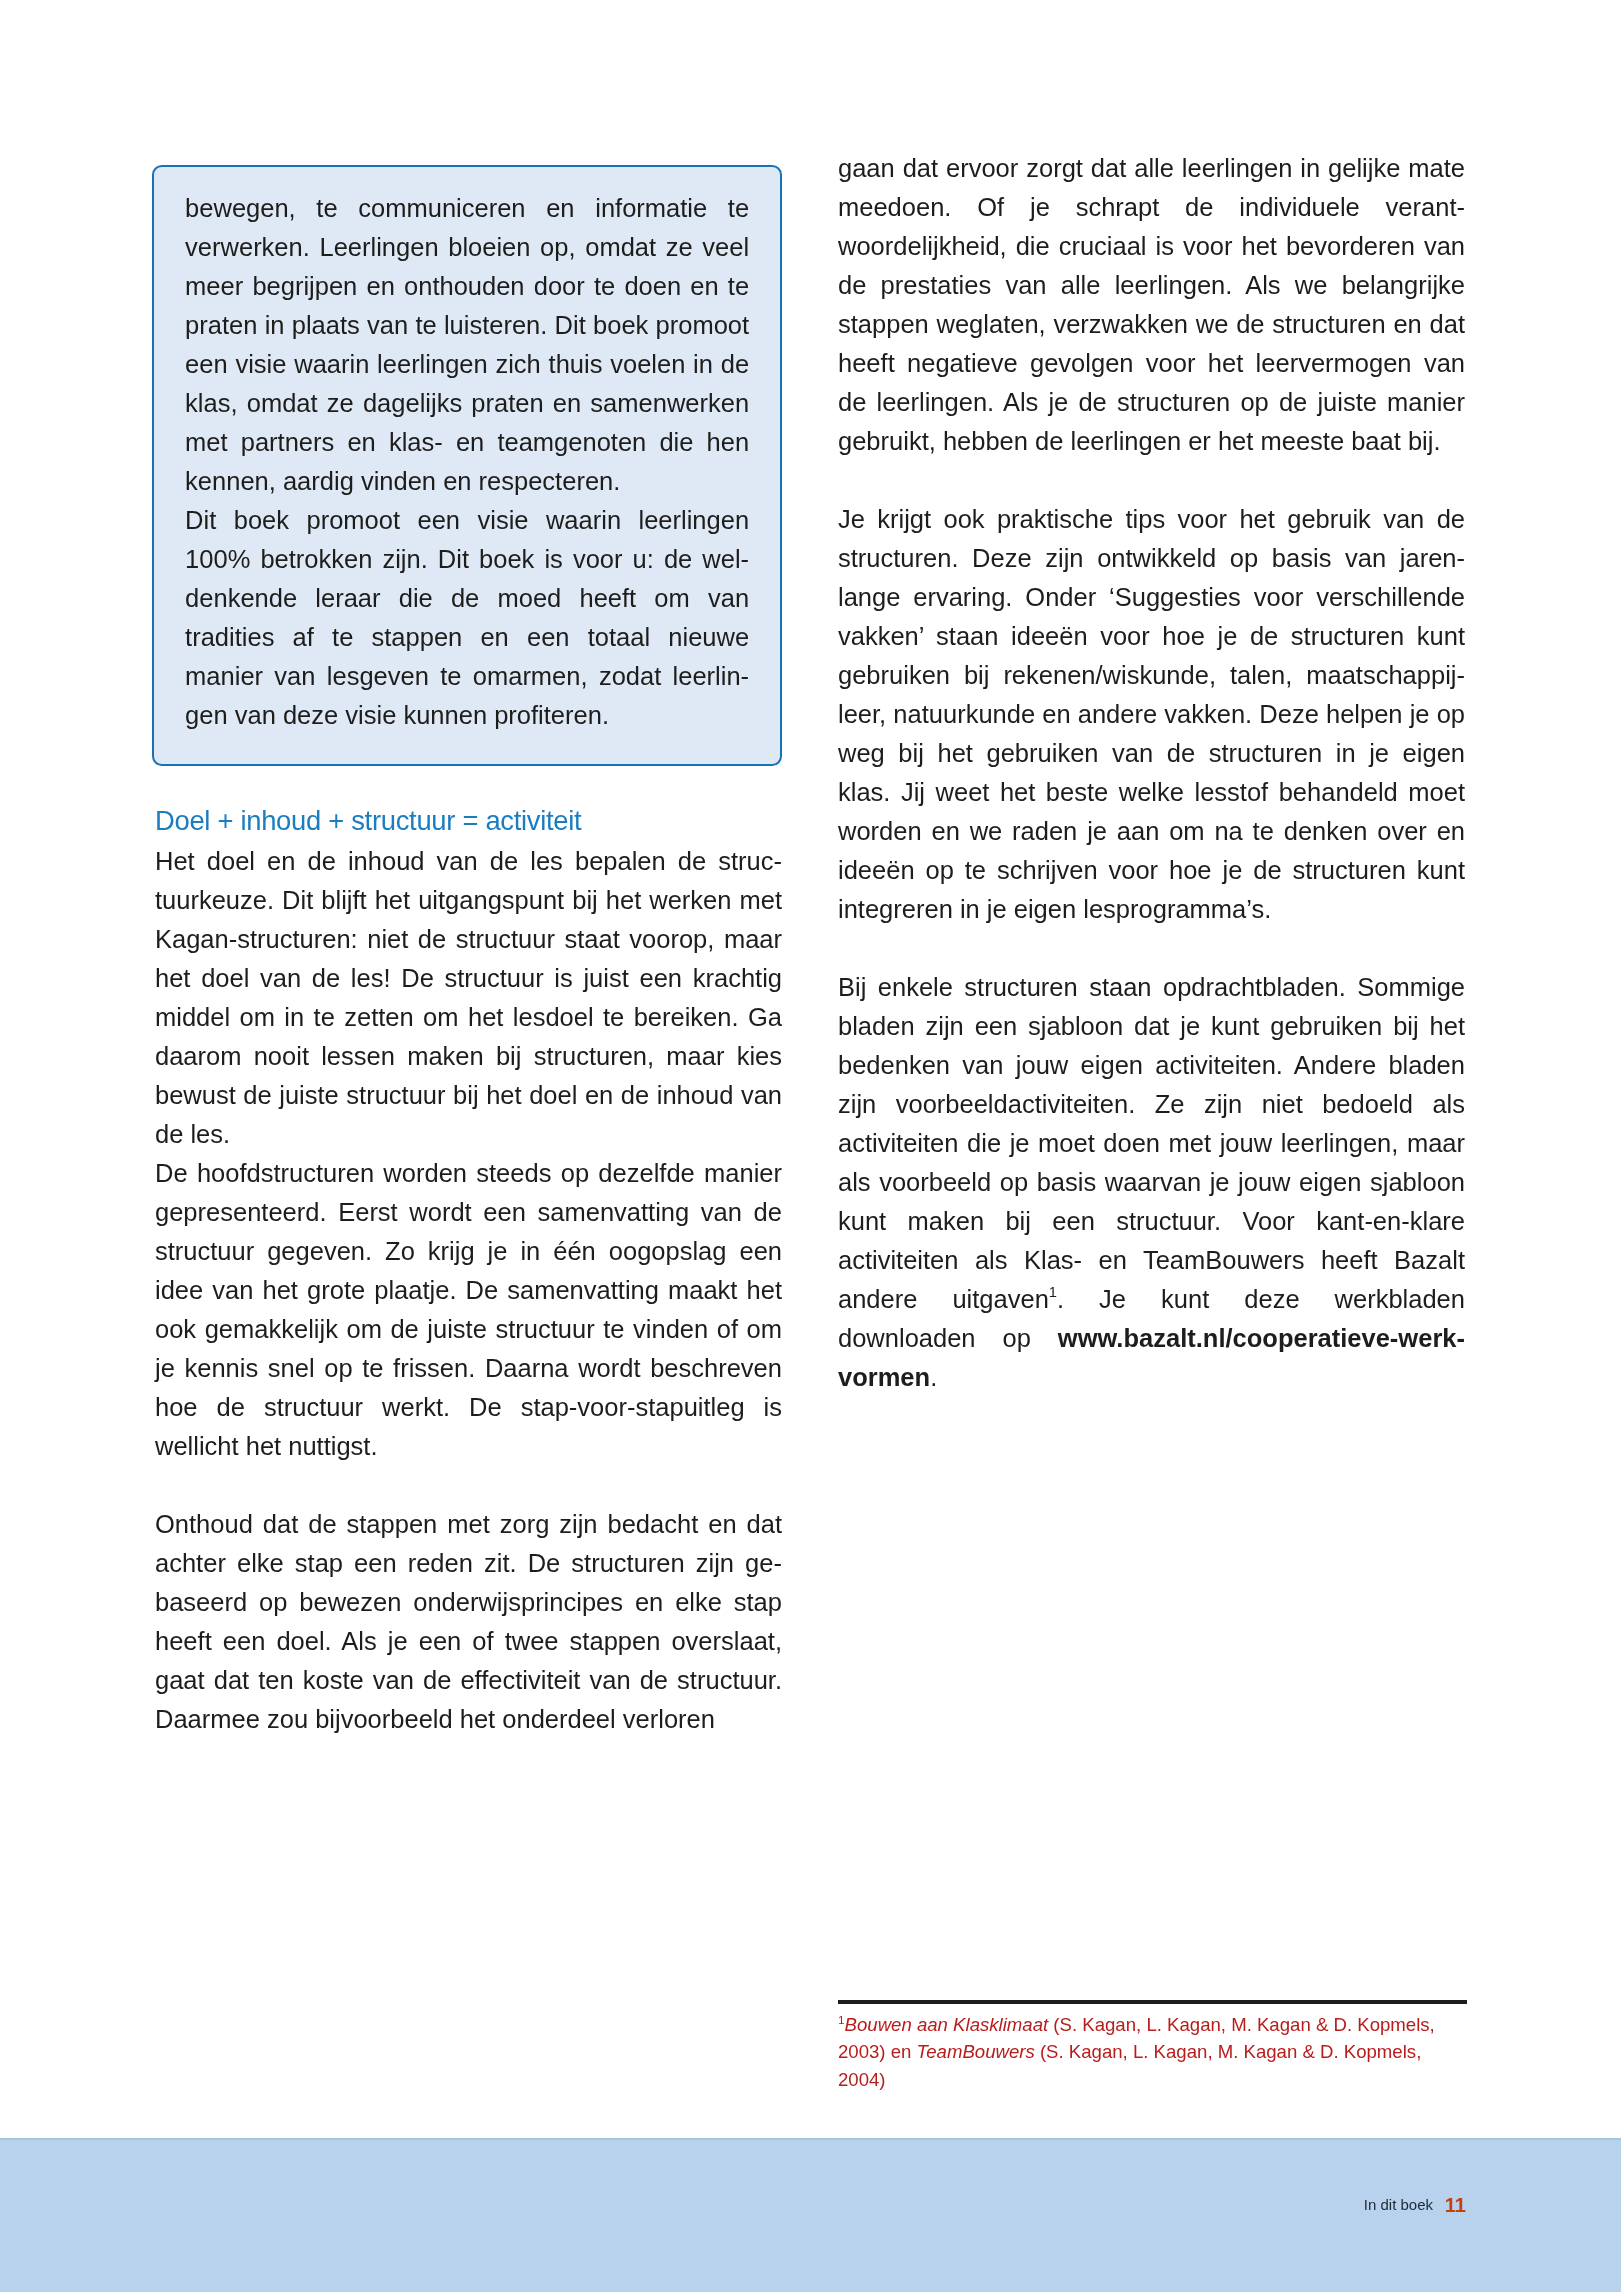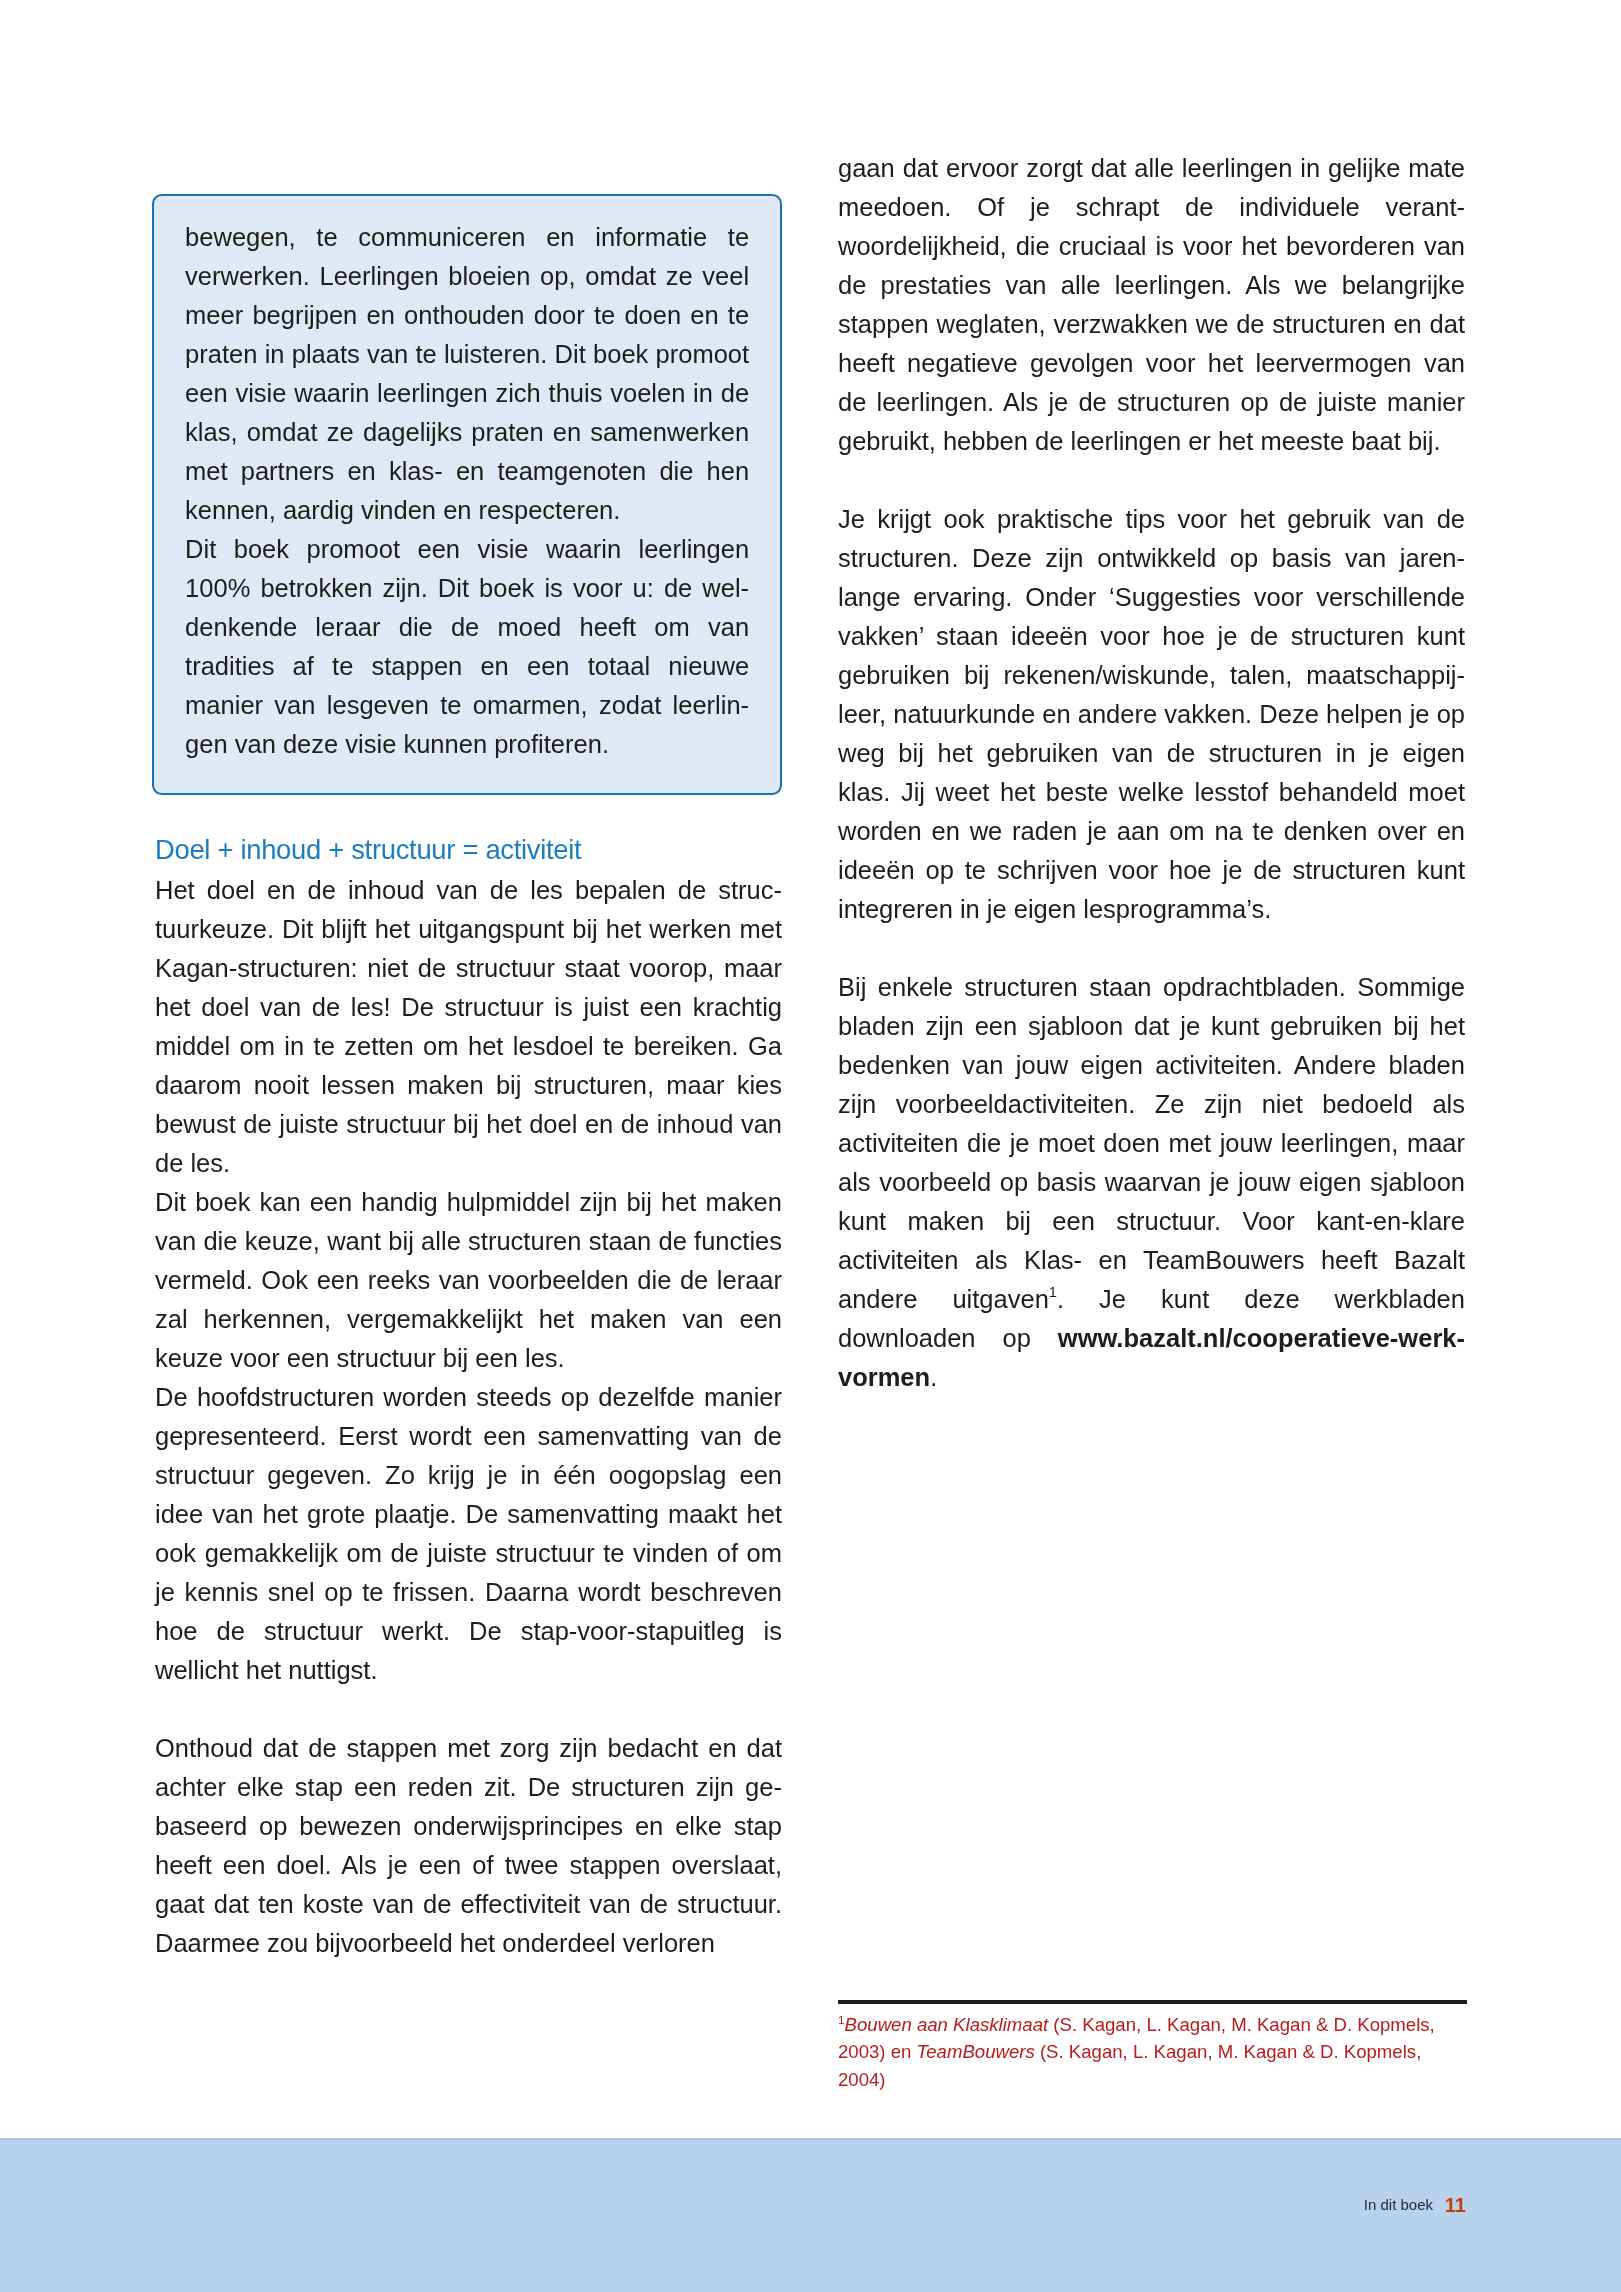--- a/index.html
+++ b/index.html
@@ -3,21 +3,21 @@
 <meta charset="utf-8">
 <style>
   html, body { margin: 0; padding: 0; }
   body {
     width: 1621px; height: 2293px; position: relative; overflow: hidden;
     background: #ffffff;
     font-family: "Liberation Sans", "DejaVu Sans", sans-serif;
     color: #1d1d1b;
   }
   .col { position: absolute; width: 627px; }
-  .col-left { left: 155px; top: 165px; margin-top: 29px; }
+  .col-left { left: 155px; top: 165px; }
   .col-right { left: 838px; top: 149px; }
   p { margin: 0; font-size: 25.5px; line-height: 39px; text-align: justify; hyphens: manual; }
   .callout {
     position: relative;
     background: #dfe8f5;
     border: 2.9px solid #1a72b4;
     border-radius: 9.8px;
     padding: 21.6px 31px 29px 31px;
     margin-left: -2.9px;
     width: 564px;
@@ -60,21 +60,20 @@
 <body>
 
 <div class="col col-left">
   <div class="callout">
     <p>bewegen, te communiceren en informatie te verwerken. Leerlingen bloeien op, omdat ze veel meer begrijpen en onthouden door te doen en te praten in plaats van te luisteren. Dit boek promoot een visie waarin leerlingen zich thuis voelen in de klas, omdat ze dagelijks praten en samenwerken met partners en klas- en team­genoten die hen kennen, aardig vinden en respecteren.</p>
     <p>Dit boek promoot een visie waarin leerlingen 100% betrokken zijn. Dit boek is voor u: de wel­denkende leraar die de moed heeft om van tradities af te stappen en een totaal nieuwe manier van lesgeven te omarmen, zodat leerlin­gen van deze visie kunnen profiteren.</p>
   </div>
 
   <h2 class="h-first">Doel + inhoud + structuur = activiteit</h2>
   <p>Het doel en de inhoud van de les bepalen de struc­tuurkeuze. Dit blijft het uitgangspunt bij het werken met Kagan-structuren: niet de structuur staat voorop, maar het doel van de les! De structuur is juist een krachtig middel om in te zetten om het lesdoel te be­reiken. Ga daarom nooit lessen maken bij structuren, maar kies bewust de juiste structuur bij het doel en de inhoud van de les.</p>
-  <p>Dit boek kan een handig hulpmiddel zijn bij het maken van die keuze, want bij alle structuren staan de functies vermeld. Ook een reeks van voorbeelden die de leraar zal herkennen, vergemakkelijkt het maken van een keuze voor een structuur bij een les.</p>
 
   <p>De hoofdstructuren worden steeds op dezelfde ma­nier gepresenteerd. Eerst wordt een samenvatting van de structuur gegeven. Zo krijg je in één oogopslag een idee van het grote plaatje. De samenvatting maakt het ook gemakkelijk om de juiste structuur te vinden of om je kennis snel op te frissen. Daarna wordt beschre­ven hoe de structuur werkt. De stap-voor-stapuitleg is wellicht het nuttigst.</p>
   <div class="gap"></div>
   <p>Onthoud dat de stappen met zorg zijn bedacht en dat achter elke stap een reden zit. De structuren zijn ge­baseerd op bewezen onderwijsprincipes en elke stap heeft een doel. Als je een of twee stappen overslaat, gaat dat ten koste van de effectiviteit van de structuur. Daarmee zou bijvoorbeeld het onderdeel verloren</p>
 </div>
 
 <div class="col col-right">
   <p>gaan dat ervoor zorgt dat alle leerlingen in gelijke mate meedoen. Of je schrapt de individuele verant­woordelijkheid, die cruciaal is voor het bevorderen van de prestaties van alle leerlingen. Als we belang­rijke stappen weglaten, verzwakken we de structuren en dat heeft negatieve gevolgen voor het leervermo­gen van de leerlingen. Als je de structuren op de juiste manier gebruikt, hebben de leerlingen er het meeste baat bij.</p>
   <div class="gap"></div>
   <p>Je krijgt ook praktische tips voor het gebruik van de structuren. Deze zijn ontwikkeld op basis van jaren­lange ervaring. Onder ‘Suggesties voor verschillende vakken’ staan ideeën voor hoe je de structuren kunt gebruiken bij rekenen/wiskunde, talen, maatschappij­leer, natuurkunde en andere vakken. Deze helpen je op weg bij het gebruiken van de structuren in je eigen klas. Jij weet het beste welke lesstof behandeld moet worden en we raden je aan om na te denken over en ideeën op te schrijven voor hoe je de structuren kunt integreren in je eigen lesprogramma’s.</p>

